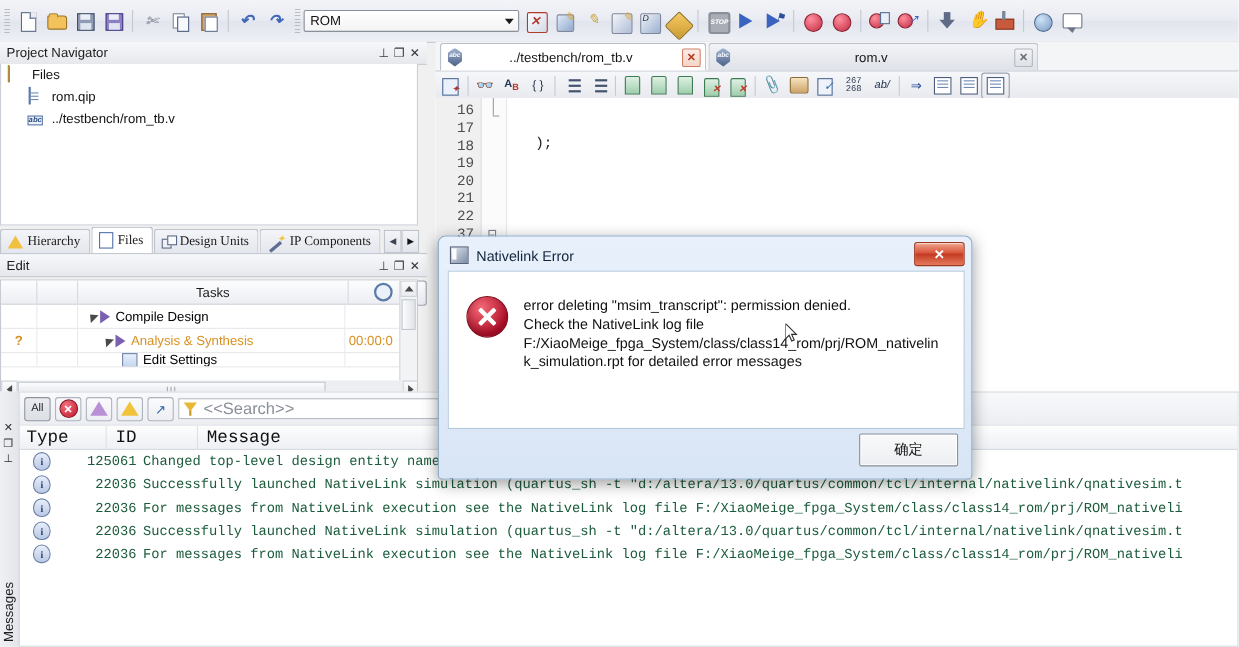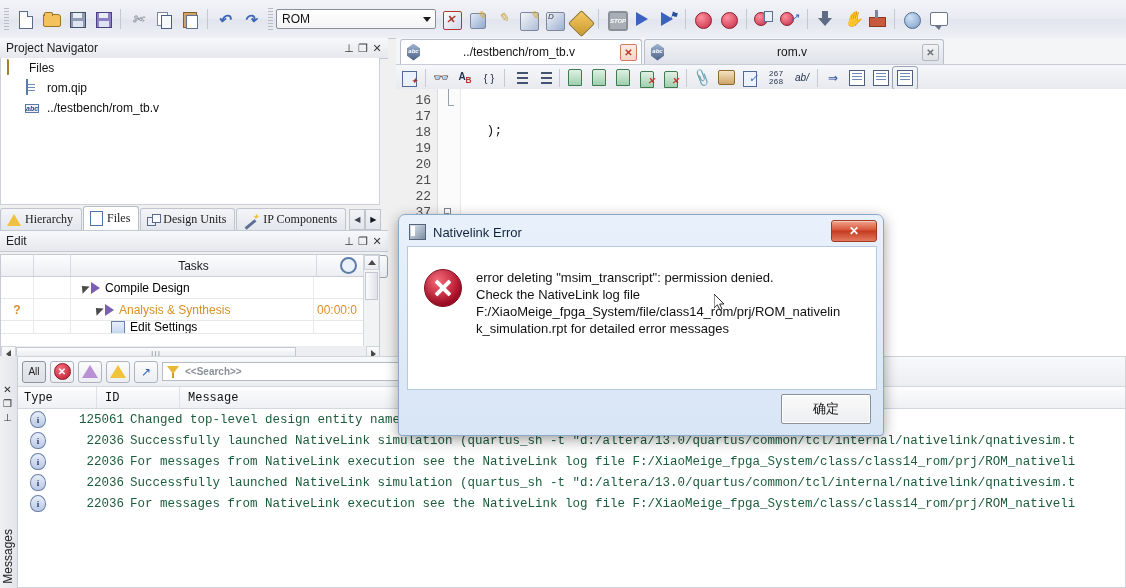--- a/index.html
+++ b/index.html
@@ -28,21 +28,21 @@
     background-image: repeating-linear-gradient(to bottom, #b9bcc4 0 1px, transparent 1px 3px);
     flex: none;
   }
   .tbbtn {
     width: 26px; height: 26px; flex: none;
     display: flex; align-items: center; justify-content: center;
     position: relative;
   }
   .tbsep { width: 1px; height: 20px; background: #c4c8d0; margin: 0 4px; flex: none; }
   .tbcombo {
-    width: 160px; height: 20px; flex: none;
+    width: 196px; height: 20px; flex: none;
     background: linear-gradient(to bottom,#ffffff,#f4f4f4);
     border: 1px solid #8a9099;
     border-radius: 2px;
     display: flex; align-items: center;
     font-size: 12px; color: #111; padding-left: 5px;
     box-sizing: border-box; margin-right: 2px;
   }
   .tbcombo .cv { flex: 1; }
   .tbcombo .arw {
     width: 16px; height: 18px; display: flex; align-items: center; justify-content: center;
@@ -256,25 +256,25 @@
   .circ-x { width:15px;height:15px;border-radius:50%;background:radial-gradient(circle at 35% 30%,#f4707e,#c0182c);
             color:#fff;font-size:10px;font-weight:bold;display:flex;align-items:center;justify-content:center;border:1px solid #8d1322;}
   .tri-p { width:0;height:0;border-left:8px solid transparent;border-right:8px solid transparent;border-bottom:13px solid #b98fd6; position:relative;}
   .tri-y { width:0;height:0;border-left:8px solid transparent;border-right:8px solid transparent;border-bottom:13px solid #f0c33a;}
   .bluearrow{font-size:12px;color:#2f62ad;}
   .searchbox { flex:1; height:19px; background:#fff; border:1px solid #b6bcc5; display:flex; align-items:center;
                gap:5px; padding-left:4px; box-sizing:border-box; }
   .funnel { width:13px;height:12px; position:relative; }
   .funnel:before{content:"";position:absolute;left:0;top:0;border-left:6px solid transparent;border-right:6px solid transparent;border-top:8px solid #e8b733;}
   .funnel:after{content:"";position:absolute;left:5px;top:7px;width:2px;height:5px;background:#c79a23;}
-  .searchph { color:#8a8f98; font-size:10px;font-weight:bold; }
+  .searchph { color:#8a8f98; font-size:15px; }
 
   .msghead { display:flex; height:21px; align-items:center;
              background:linear-gradient(to bottom,#fdfdfe,#eef0f4); border-bottom:1px solid #d3d7de;
-             font-family:"Liberation Mono","DejaVu Sans Mono",monospace; font-size:12px; color:#111; }
+             font-family:"Liberation Mono","DejaVu Sans Mono",monospace; font-size:16px; color:#111; }
   .mh-type{width:72px;padding-left:6px;border-right:1px solid #dde0e6;height:21px;display:flex;align-items:center;}
   .mh-id{width:74px;padding-left:8px;border-right:1px solid #dde0e6;height:21px;display:flex;align-items:center;}
   .mh-msg{flex:1;padding-left:8px;height:21px;display:flex;align-items:center;}
   .msgrow { display:flex; height:21px; align-items:center;
             font-family:"Liberation Mono","DejaVu Sans Mono",monospace; font-size:12.5px; color:#1c5c3c; }
   .m-ic{width:40px;display:flex;align-items:center;justify-content:center;}
   .infoi{width:14px;height:15px;background:linear-gradient(to bottom,#e8eefa,#b9c8e4);border:1px solid #6a7fa8;
          border-radius:50% 50% 45% 45%;color:#2a3f6a;font-size:9px;font-weight:bold;
          display:flex;align-items:center;justify-content:center;font-family:"Liberation Serif",serif;}
   .m-id{width:66px;text-align:right;padding-right:6px;}
@@ -875,21 +875,21 @@
     </div>
     <div class="dlgclose">
       <span>✕</span>
     </div>
 
     <div class="dlgbody">
       <div class="erricon"></div>
       <div class="errtext">
         <div>error deleting "msim_transcript": permission denied.</div>
         <div>Check the NativeLink log file</div>
-        <div>F:/XiaoMeige_fpga_System/file/class14_rom/prj/ROM_nativelin</div>
+        <div>F:/XiaoMeige_fpga_System/class/class14_rom/prj/ROM_nativelin</div>
         <div>k_simulation.rpt for detailed error messages</div>
       </div>
     </div>
 
     <div class="dlgfoot">
       <div class="okbtn">
         <span>确定</span>
       </div>
     </div>
   </div>

